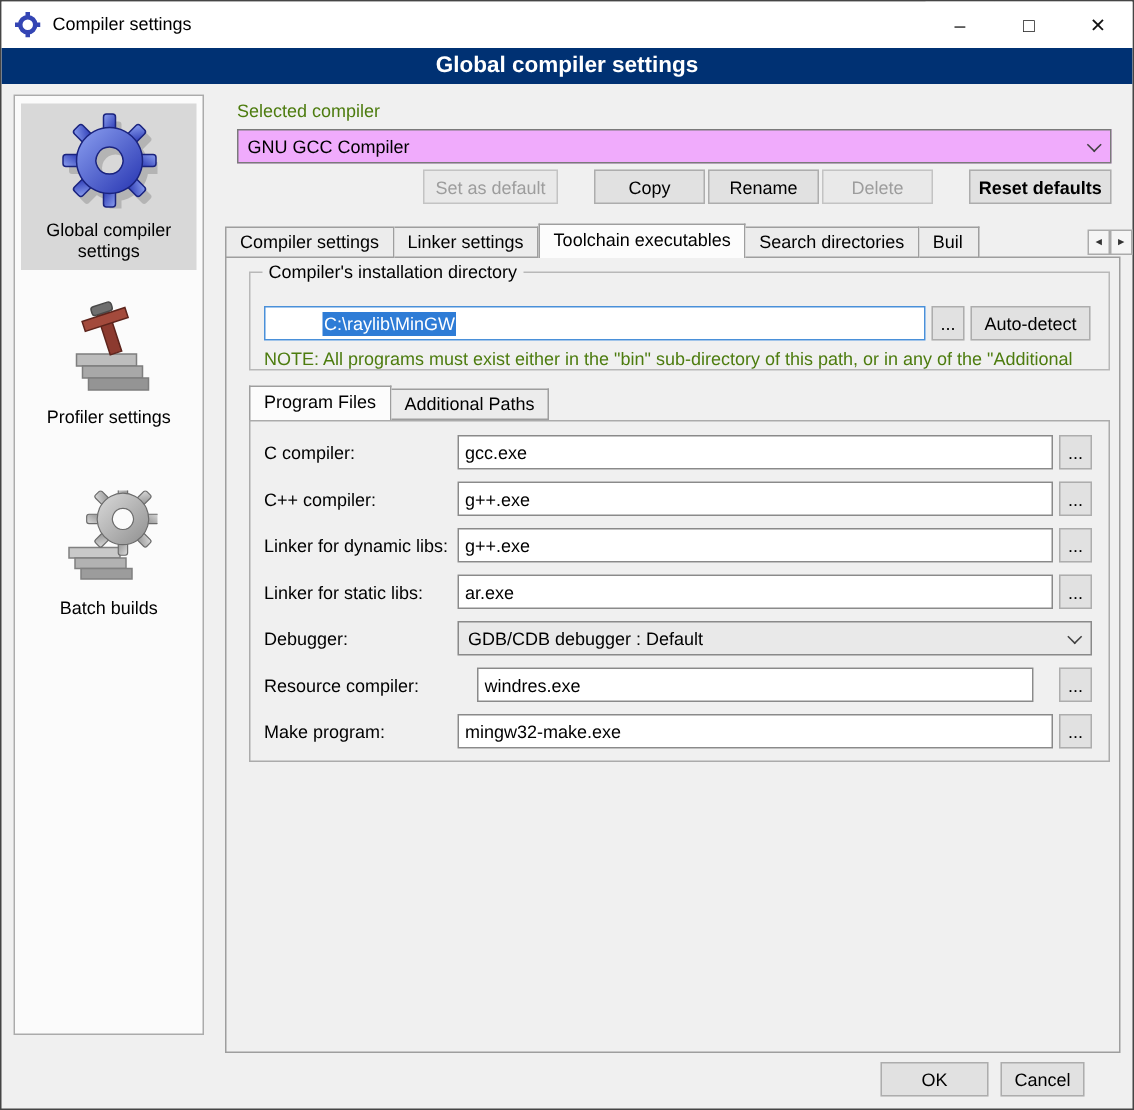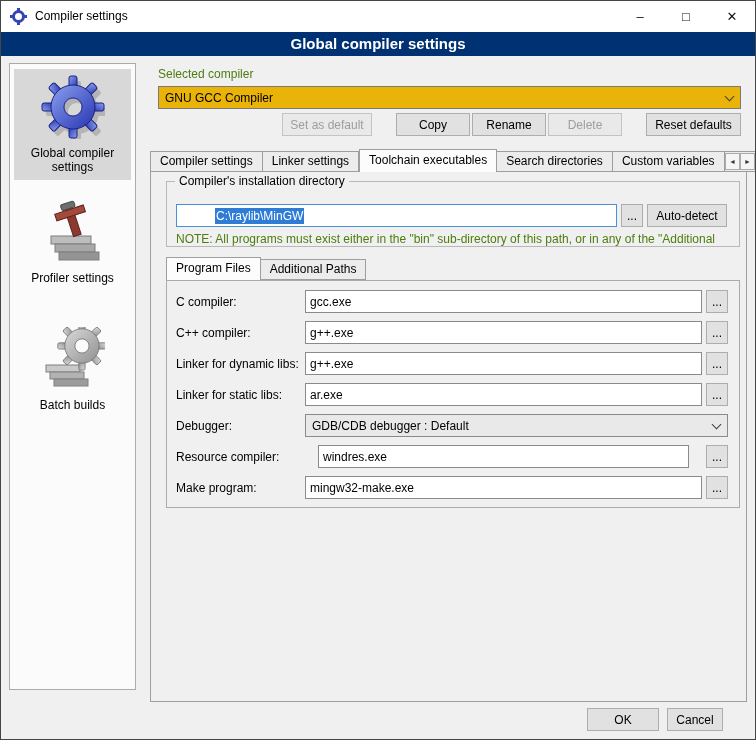--- a/index.html
+++ b/index.html
@@ -25,21 +25,21 @@
   .side-item { width:117px; display:flex; flex-direction:column; align-items:center;
                padding:6px 2px; margin-bottom:14px; text-align:center; font-size:12px; color:#000; cursor:default; }
   .side-item.selected { background:#D8D8D8; }
   .side-label { margin-top:4px; line-height:14px; }
 
   
   .lbl { position:absolute; font-size:12px; color:#4d7c0f; }
   button.btn { position:absolute; height:23px; background:#E1E1E1; border:1px solid #ADADAD;
                font-size:12px; color:#000; cursor:default; }
   button.btn:disabled { color:#9d9d9d; background:#E9E9E9; border-color:#C3C3C3; }
-  .combo { position:absolute; border:1px solid #7a7a7a; background:#eab308; font-size:12px;
+  .combo { position:absolute; border:1px solid #7a7a7a; background:#f0abfc; font-size:12px;
            display:flex; align-items:center; padding:0 24px 0 6px; cursor:default; }
   .chev-wrap { position:absolute; right:1px; top:1px; bottom:1px; width:19px;
                display:flex; align-items:center; justify-content:center; }
   .chev { width:7px; height:7px; border-right:1.5px solid #404040; border-bottom:1.5px solid #404040;
           transform:rotate(45deg); margin-top:-3px; }
 
   
   .tabstrip { position:absolute; left:149px; top:148px; height:23px; display:flex; align-items:flex-end; z-index:3; }
   .tab { height:21px; padding:0 9px; font-size:12px; line-height:19px; background:#ECECEC;
          border:1px solid #9e9e9e; border-left:none; color:#000; cursor:default; white-space:nowrap; }
@@ -193,28 +193,27 @@
     <span>GNU GCC Compiler</span>
     <span class="chev-wrap">
         <span class="chev"></span>
       </span>
   </div>
 
   <button class="btn" style="left:281px; top:112px; width:90px;" disabled="">Set as default</button>
   <button class="btn" style="left:395px; top:112px; width:74px;">Copy</button>
   <button class="btn" style="left:471px; top:112px; width:74px;">Rename</button>
   <button class="btn" style="left:547px; top:112px; width:74px;" disabled="">Delete</button>
-  <button class="btn" style="left:645px; top:112px; width:95px;">Reset defaults</button>
+  <button class="btn" style="left:645px; top:112px; width:95px;font-weight:bold;">Reset defaults</button>
 
   <div class="tabstrip">
     <div class="tab">Compiler settings</div>
     <div class="tab">Linker settings</div>
     <div class="tab active">Toolchain executables</div>
     <div class="tab">Search directories</div>
-    <div class="tab">Custom variables</div>
     <div class="tab cut">Buil</div>
   </div>
   <div class="tab-arrow" style="left:724px;">◄</div>
   <div class="tab-arrow" style="left:739px;">►</div>
 
   <div class="panel">
 
     <div class="groupbox">
       <span class="gb-legend">Compiler's installation directory</span>
       <div class="textfield install">

